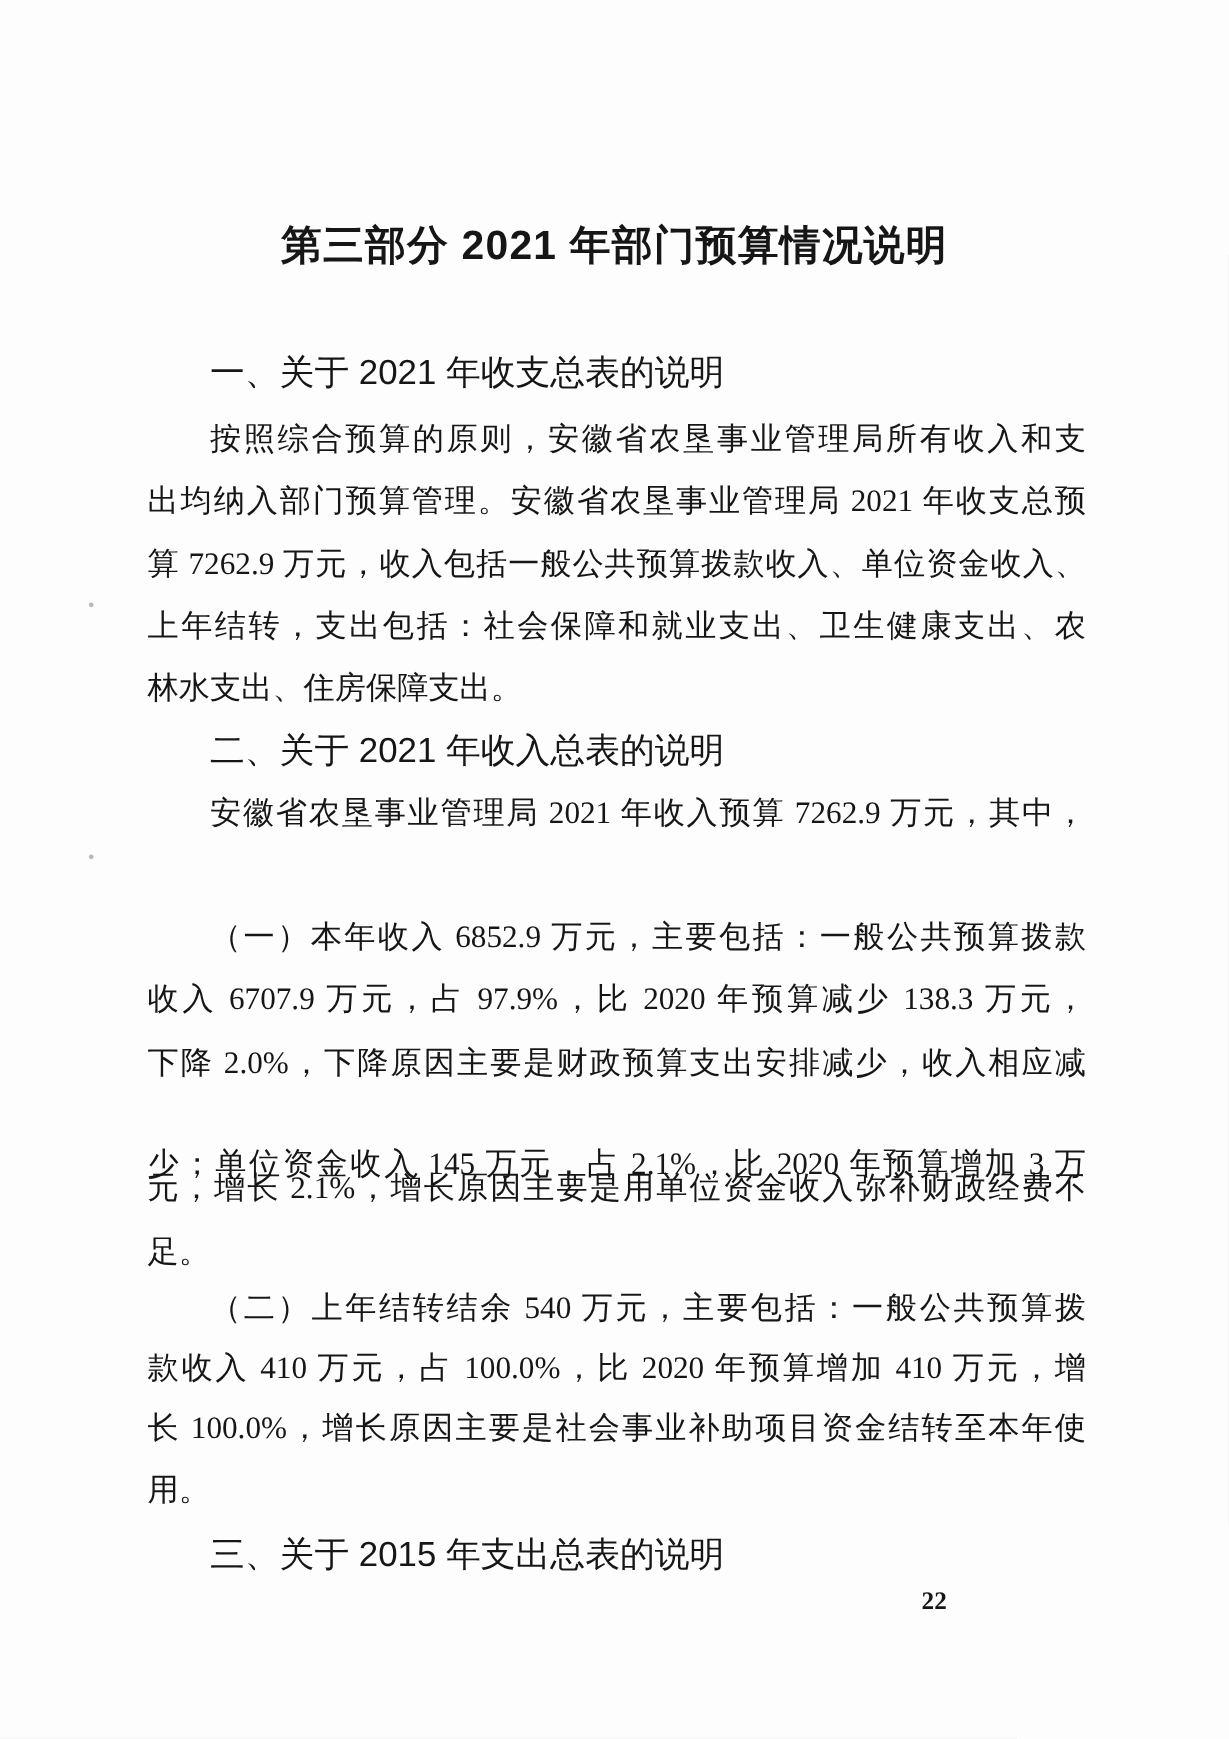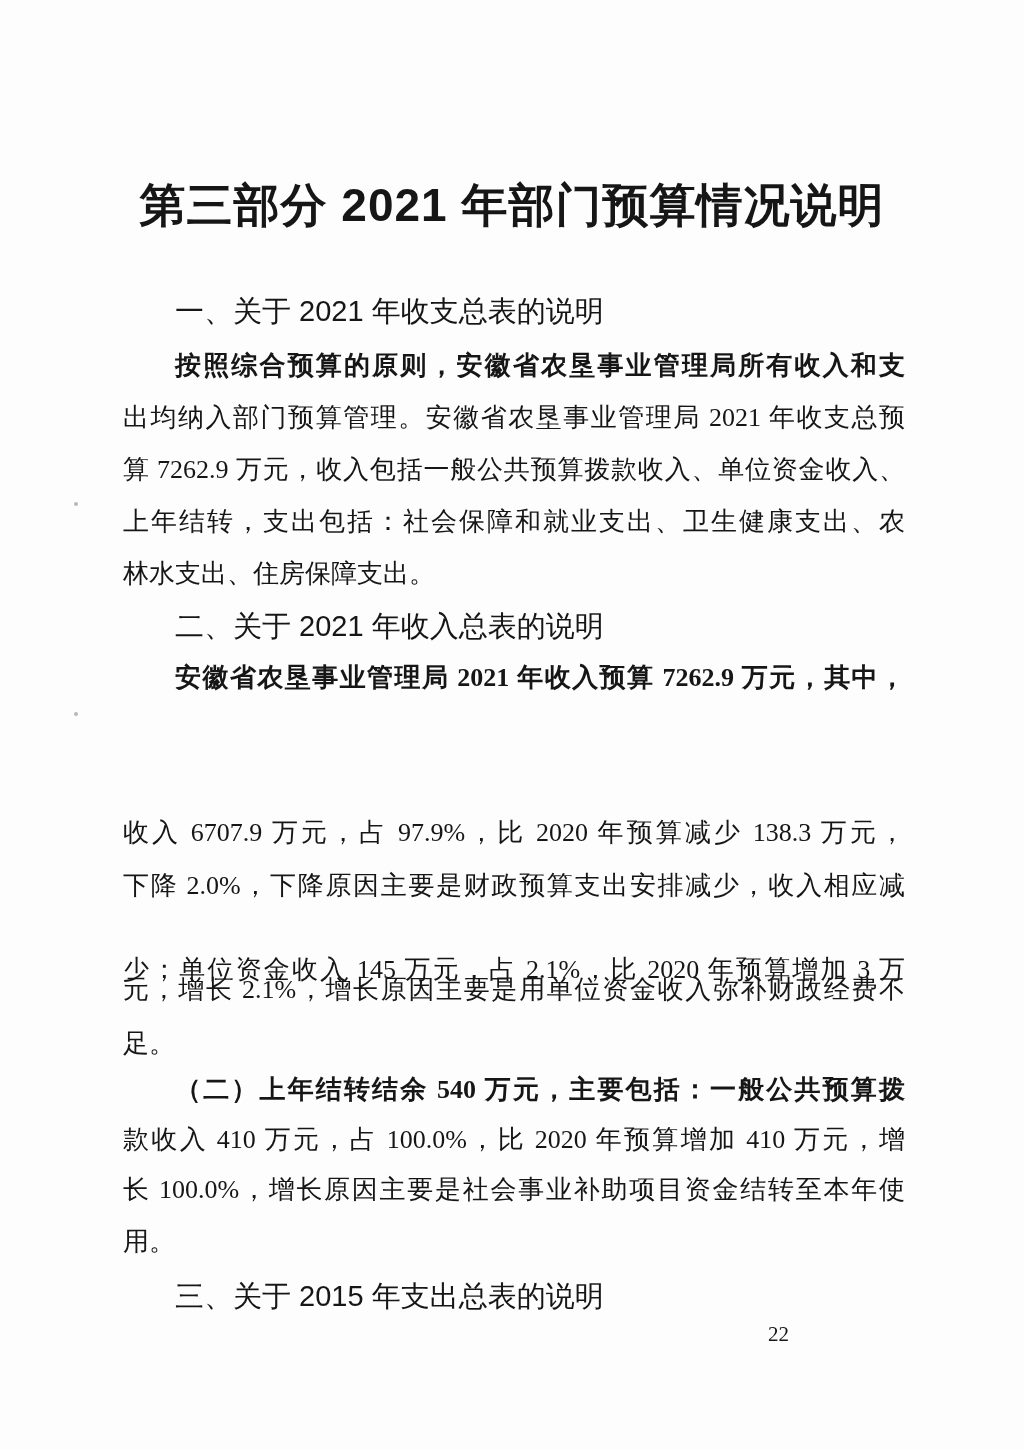--- a/index.html
+++ b/index.html
@@ -20,53 +20,53 @@
   .doc-title {
     position: absolute;
     left: 0;
     top: 180px;
     width: 1024px;
     height: 50px;
     line-height: 50px;
     text-align: center;
     font-family: "Liberation Sans", "DejaVu Sans", sans-serif;
     font-weight: 700;
-    font-size: 46px;
+    font-size: 34px;
     letter-spacing: 1px;
   }
   .line {
     position: absolute;
     left: 123px;
     width: 782px;
     height: 52px;
     line-height: 52px;
     font-size: 26px;
   }
   .line.j {
     text-align: justify;
     text-align-last: justify;
   }
   .line.first {
     text-indent: 52px;
-    font-weight: bold;
   }
   .line.h {
     font-family: "Liberation Sans", "DejaVu Sans", sans-serif;
     font-weight: 400;
     font-size: 29px;
     padding-left: 52px;
     width: 730px;
   }
   .page-number {
     position: absolute;
     left: 768px;
     top: 1322px;
     font-size: 21px;
     line-height: 24px;
     font-family: "Liberation Serif", "DejaVu Serif", serif;
+    font-weight: bold;
   }
   
   .speck {
     position: absolute;
     background: #b9b9b9;
     border-radius: 50%;
     width: 4px;
     height: 4px;
   }
 </style>
@@ -82,20 +82,21 @@
   <div class="line j first" style="top:340px">按照综合预算的原则，安徽省农垦事业管理局所有收入和支</div>
   <div class="line j" style="top:392px">出均纳入部门预算管理。安徽省农垦事业管理局 2021 年收支总预</div>
   <div class="line j" style="top:444px">算 7262.9 万元，收入包括一般公共预算拨款收入、单位资金收入、</div>
   <div class="line" style="top:548px">林水支出、住房保障支出。</div>
   <div class="line j" style="top:496px">上年结转，支出包括：社会保障和就业支出、卫生健康支出、农</div>
 
   <div class="line h" style="top:600px">二、关于 2021 年收入总表的说明</div>
 
   <div class="line j first" style="top:652px">安徽省农垦事业管理局 2021 年收入预算 7262.9 万元，其中，</div>
 
+  <div class="line j first" style="top:755px">（一）本年收入 6852.9 万元，主要包括：一般公共预算拨款</div>
   <div class="line j" style="top:807px">收入 6707.9 万元，占 97.9%，比 2020 年预算减少 138.3 万元，</div>
   <div class="line j" style="top:860px">下降 2.0%，下降原因主要是财政预算支出安排减少，收入相应减</div>
   <div class="line j" style="top:944px">少；单位资金收入 145 万元，占 2.1%，比 2020 年预算增加 3 万</div>
   <div class="line j" style="top:964px">元，增长 2.1%，增长原因主要是用单位资金收入弥补财政经费不</div>
   <div class="line" style="top:1018px">足。</div>
 
   <div class="line j first" style="top:1064px">（二）上年结转结余 540 万元，主要包括：一般公共预算拨</div>
   <div class="line j" style="top:1114px">款收入 410 万元，占 100.0%，比 2020 年预算增加 410 万元，增</div>
   <div class="line j" style="top:1164px">长 100.0%，增长原因主要是社会事业补助项目资金结转至本年使</div>
   <div class="line" style="top:1216px">用。</div>

